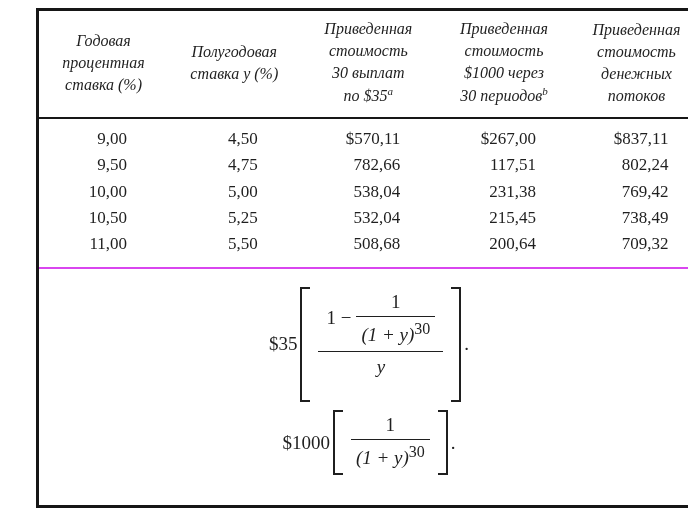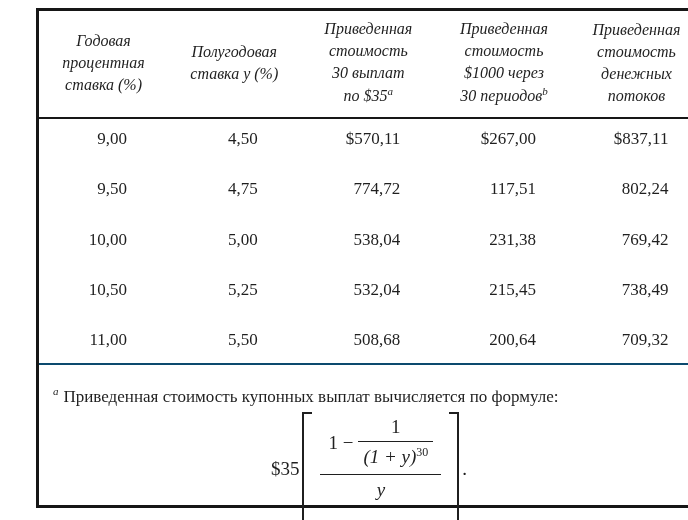--- a/index.html
+++ b/index.html
@@ -14,23 +14,23 @@
   }
   table.bond{width:100%;border-collapse:collapse;table-layout:fixed;}
   col.c1{width:19.5%}col.c2{width:20%}col.c3{width:20.5%}col.c4{width:20.5%}col.c5{width:19.5%}
   th{
     font-style:italic;font-weight:normal;font-size:16px;line-height:1.38;
     text-align:center;vertical-align:middle;
     padding:7px 3px 9px;border-bottom:2px solid #161616;
   }
   .hlines{white-space:pre-line;display:inline;}
   th sup{font-size:11px;font-style:italic;}
-  td{text-align:center;font-size:17px;padding:14px 3px;line-height:1.32;}
+  td{text-align:center;font-size:17px;padding:2px 3px;line-height:1.32;}
   tbody tr:first-child td{padding-top:9px;}
-  tbody tr:last-child td{padding-bottom:11px;border-bottom:2px solid #0c4a6e;}
+  tbody tr:last-child td{padding-bottom:11px;border-bottom:2px solid #d946ef;}
   .num{display:inline-block;text-align:right;}
   .w-sm{min-width:47px;}
   .w-lg{min-width:64px;}
   .fnsec{padding:12px 16px 0 14px;}
   .fn{font-size:17px;margin:8px 0 4px;}
   .fnmark{font-size:11px;font-style:italic;margin-right:5px;}
   .formula-row{display:flex;justify-content:center;}
   .formula{display:inline-flex;align-items:center;font-size:19px;}
   .fa{margin:6px 0 4px;}
   .fb{margin:8px 0 0;}
@@ -39,21 +39,21 @@
   .lbr{border-right:none;margin-right:6px;}
   .rbr{border-left:none;margin-left:6px;}
   .stack{display:inline-flex;flex-direction:column;align-items:center;}
   .bigfrac{padding:4px 2px 24px;}
   .bignum{display:inline-flex;align-items:center;gap:5px;padding:0 8px 5px;border-bottom:1.6px solid #1f1f1f;}
   .bigden{padding-top:4px;}
   .frac .fr-n{padding:0 4px 3px;}
   .frac .fr-d{border-top:1.6px solid #1f1f1f;padding:3px 5px 0;}
   .smallfrac{padding:4px 2px 6px;}
   .vary{font-style:italic;}
-  .expo{font-size:12px;font-style:normal;}
+  .expo{font-size:16px;font-style:normal;}
   .period{align-self:center;margin-left:3px;}
 </style>
 </head>
 <body>
 
 <div class="figure-box">
 
   <table class="bond">
     <colgroup>
         <col class="c1">
@@ -87,21 +87,21 @@
       <tr>
         <td><span class="num w-sm">9,00</span></td>
         <td><span class="num w-sm">4,50</span></td>
         <td><span class="num w-lg">$570,11</span></td>
         <td><span class="num w-lg">$267,00</span></td>
         <td><span class="num w-lg">$837,11</span></td>
       </tr>
       <tr>
         <td><span class="num w-sm">9,50</span></td>
         <td><span class="num w-sm">4,75</span></td>
-        <td><span class="num w-lg">774,72</span></td>
+        <td><span class="num w-lg">782,66</span></td>
         <td><span class="num w-lg">117,51</span></td>
         <td><span class="num w-lg">802,24</span></td>
       </tr>
       <tr>
         <td><span class="num w-sm">10,00</span></td>
         <td><span class="num w-sm">5,00</span></td>
         <td><span class="num w-lg">538,04</span></td>
         <td><span class="num w-lg">231,38</span></td>
         <td><span class="num w-lg">769,42</span></td>
       </tr>
@@ -117,23 +117,20 @@
         <td><span class="num w-sm">5,50</span></td>
         <td><span class="num w-lg">508,68</span></td>
         <td><span class="num w-lg">200,64</span></td>
         <td><span class="num w-lg">709,32</span></td>
       </tr>
     </tbody>
   </table>
 
   <div class="fnsec">
 
-    <div class="fn">
-      <sup class="fnmark">a</sup><span>Приведенная стоимость купонных выплат вычисляется по формуле:</span>
-    </div>
 
     <div class="formula-row fa">
       <span class="formula">
         <span class="coef">$35</span>
         <span class="lbr"></span>
         <span class="stack bigfrac">
           <span class="bignum">
             <span>1 −</span>
             <span class="stack frac">
               <span class="fr-n">1</span>

